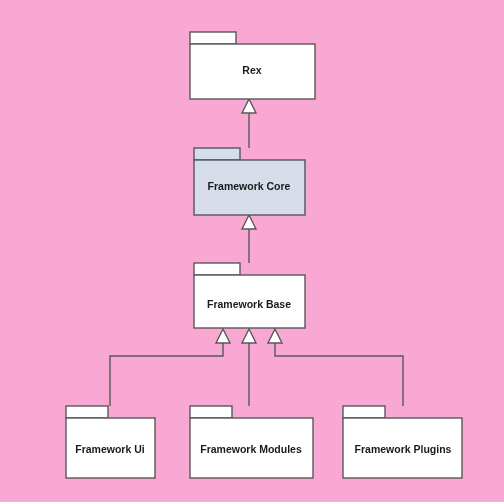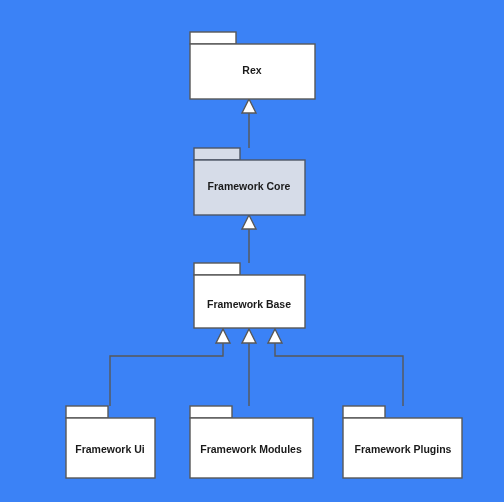--- a/index.html
+++ b/index.html
@@ -11,21 +11,21 @@
   body {
     width: 504px;
     height: 504px;
     font-family: "Liberation Sans", sans-serif;
     overflow: hidden;
   }
   #diagram-canvas {
     position: relative;
     width: 504px;
     height: 502px;
-    background: #3b82f6;
+    background: #f9a8d4;
   }
   #diagram-svg {
     position: absolute;
     top: 0;
     left: 0;
     width: 504px;
     height: 504px;
     display: block;
   }
   .pkg-tab {

